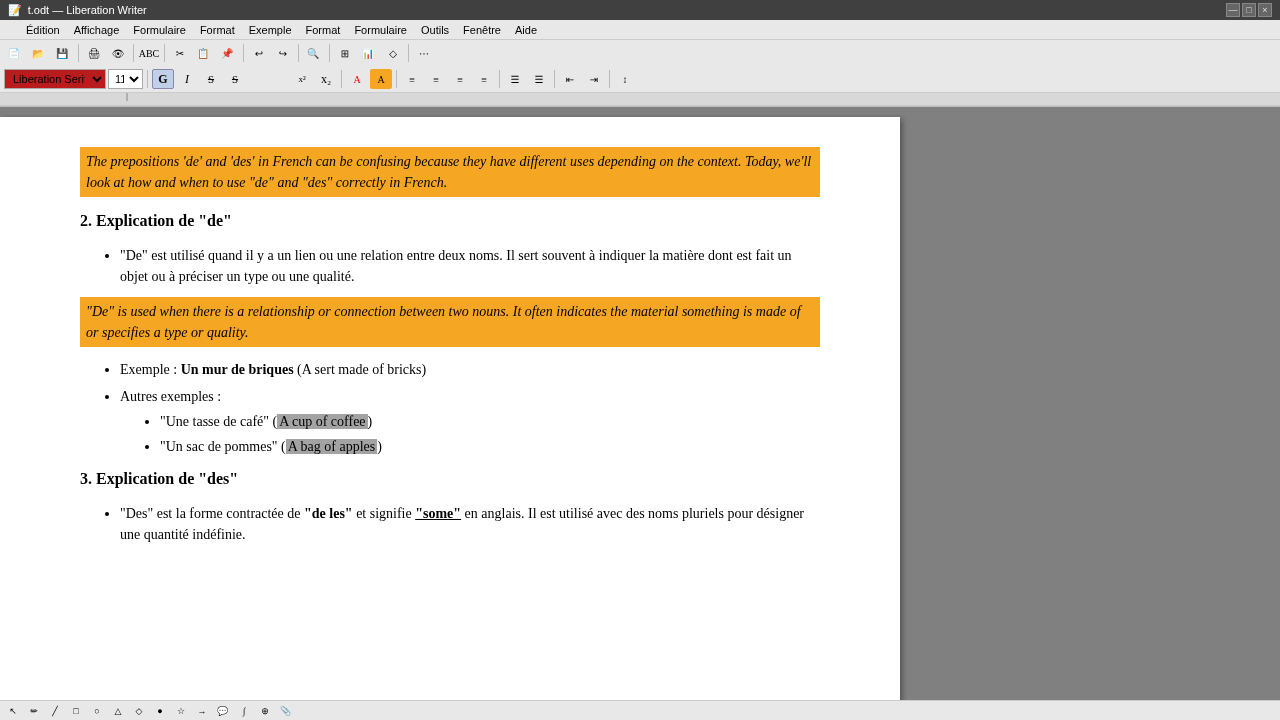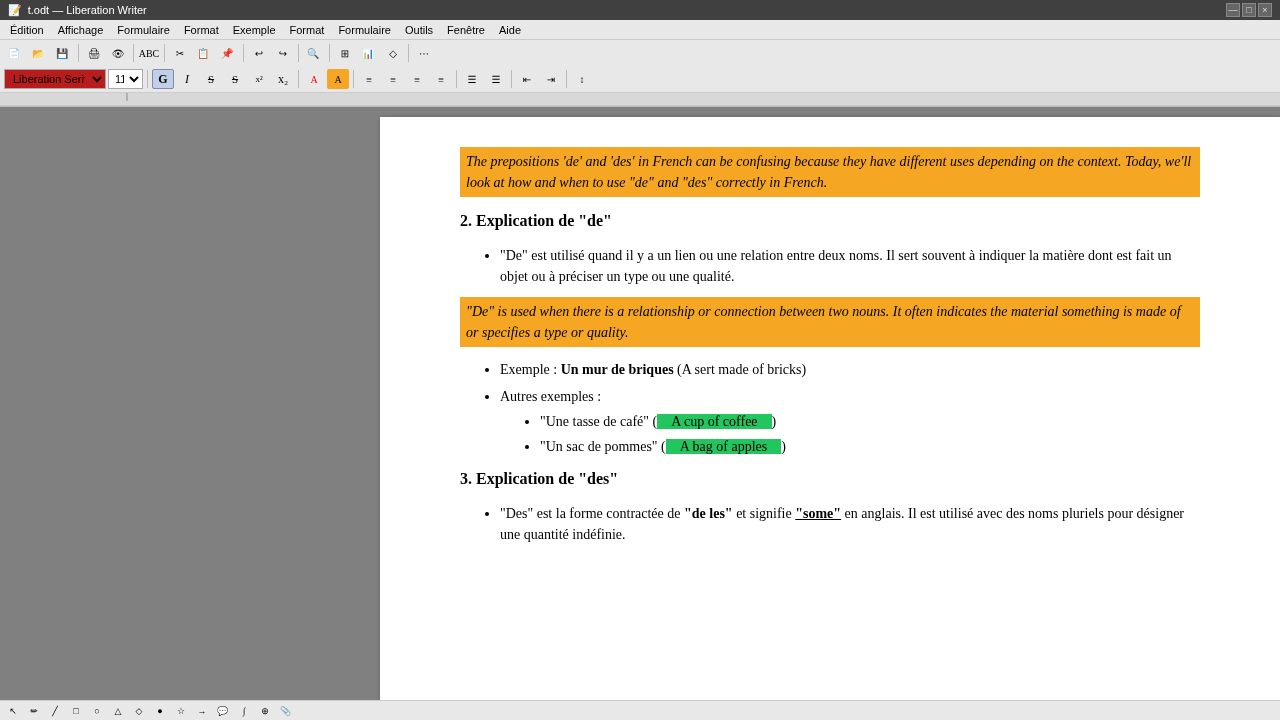--- a/index.html
+++ b/index.html
@@ -28,21 +28,21 @@
       display: flex; align-items: center; justify-content: center;
       cursor: pointer;
     }
 
     
     .menu-bar {
       background: #e8e8e8;
       height: 20px;
       display: flex;
       align-items: center;
-      padding: 0 4px;
+      padding: 0 20px;
       border-bottom: 1px solid #ccc;
       font-family: Arial, sans-serif;
       font-size: 11px;
       gap: 2px;
     }
     .menu-item {
       padding: 2px 6px;
       cursor: pointer;
       border-radius: 2px;
     }
@@ -104,21 +104,21 @@
       display: flex;
       align-items: flex-end;
     }
 
     
     .doc-area {
       background: #808080;
       height: calc(720px - 20px - 20px - 52px - 14px - 20px);
       overflow-y: auto;
       display: flex;
-      justify-content: flex-end;
+      justify-content: flex-start;
       padding: 10px 0;
     }
 
     .page {
       background: #fff;
       width: 900px;
       min-height: 600px;
       padding: 30px 80px;
       box-shadow: 2px 2px 6px rgba(0,0,0,0.4);
       font-family: 'Liberation Serif', Georgia, serif;
@@ -155,22 +155,22 @@
     .sub-bullet-list {
       list-style: disc;
       margin-left: 40px;
       margin-top: 4px;
     }
     .sub-bullet-list li {
       margin-bottom: 4px;
     }
 
     .inline-highlight {
-      background: #22c55e;
-      padding: 0 14px;
+      background: #a3a3a3;
+      padding: 0 2px;
     }
 
     .bold { font-weight: bold; }
     .underline { text-decoration: underline; }
 
     
     .bottom-toolbar {
       background: #e8e8e8;
       border-top: 1px solid #ccc;
       height: 20px;
@@ -252,21 +252,21 @@
       <option>Liberation Serif</option>
     </select>
     <select class="font-size-box">
       <option>11pt</option>
     </select>
     <div class="tb-sep"></div>
     <div class="tb-btn tb-btn-bold tb-btn-active">G</div>
     <div class="tb-btn tb-btn-italic">I</div>
     <div class="tb-btn" style="text-decoration:line-through; font-size:11px;">S</div>
     <div class="tb-btn" style="text-decoration:line-through; font-size:11px;">S</div>
-    <div class="tb-btn" style="font-size:9px;">x²</div>
+    <div class="tb-btn" style="font-size:9px;margin-left:43px;">x²</div>
     <div class="tb-btn" style="font-size:12px;">x₂</div>
     <div class="tb-sep"></div>
     <div class="tb-btn" style="font-size:10px; color:red;">A</div>
     <div class="tb-btn" style="font-size:10px; background:#f5a623;">A</div>
     <div class="tb-sep"></div>
     <div class="tb-btn">≡</div>
     <div class="tb-btn">≡</div>
     <div class="tb-btn">≡</div>
     <div class="tb-btn">≡</div>
     <div class="tb-sep"></div>

